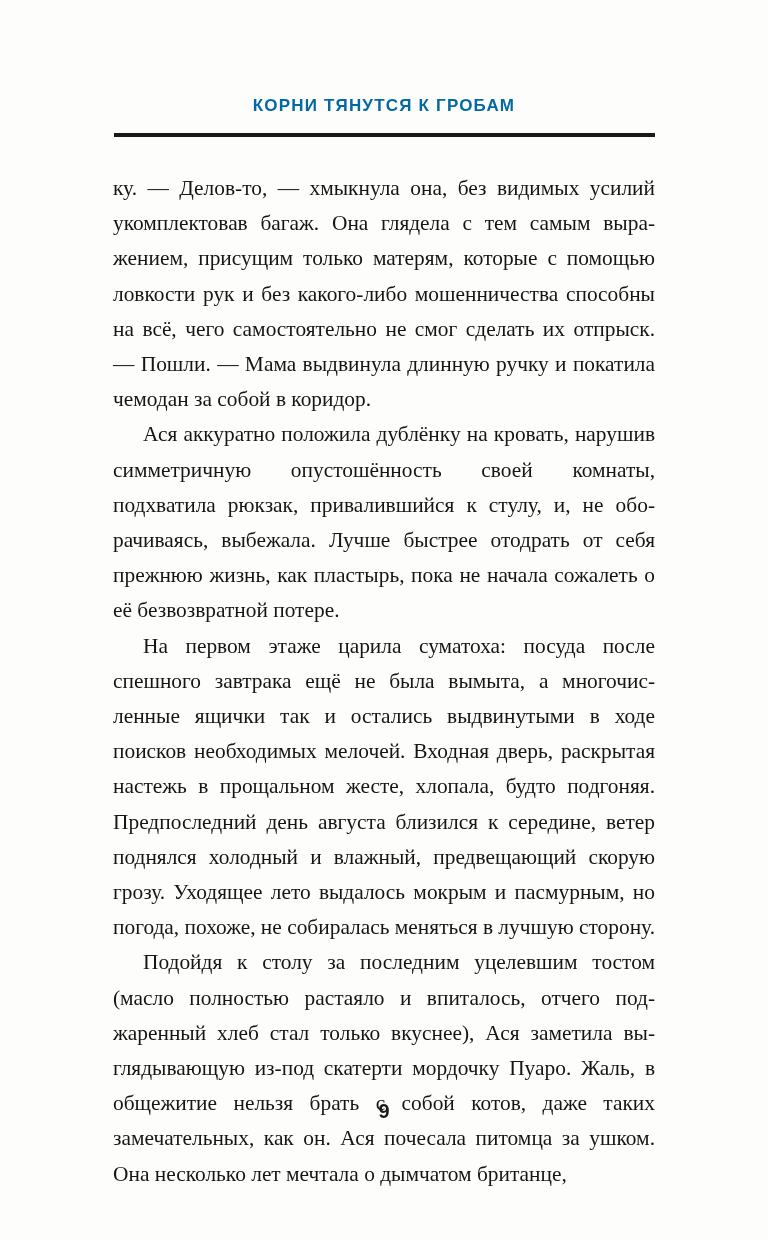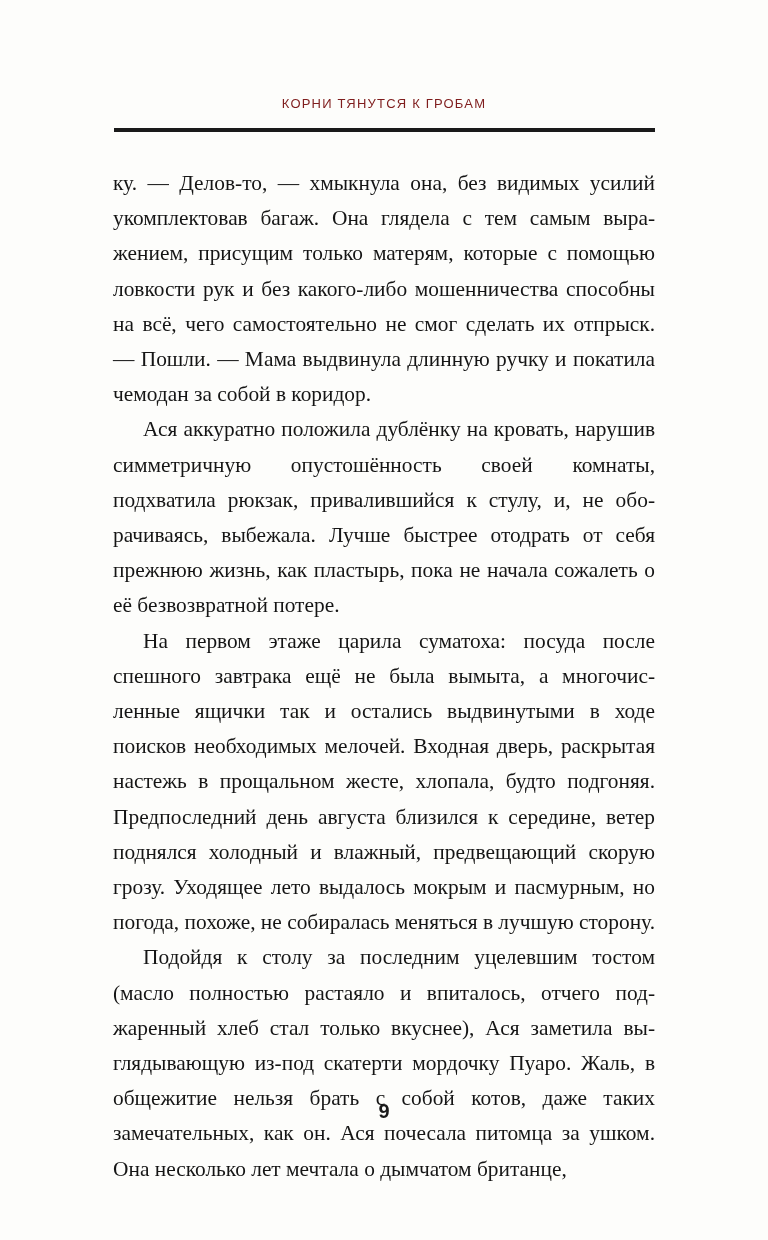--- a/index.html
+++ b/index.html
@@ -21,24 +21,24 @@
     box-sizing: border-box;
     padding: 0;
     background: #fdfdfb;
   }
   .header-area {
     padding-top: 96px;
     text-align: center;
   }
   .running-head {
     font-family: "Liberation Sans", sans-serif;
-    font-weight: normal;
-    font-size: 13px;
+    font-weight: bold;
+    font-size: 17px;
     letter-spacing: 1.2px;
-    color: #7f1d1d;
+    color: #0369a1;
     text-transform: uppercase;
   }
   .rule {
     width: 541px;
     height: 4px;
     background: #1a1a1a;
     margin: 17px auto 0 auto;
   }
   .body-col {
     width: 542px;

